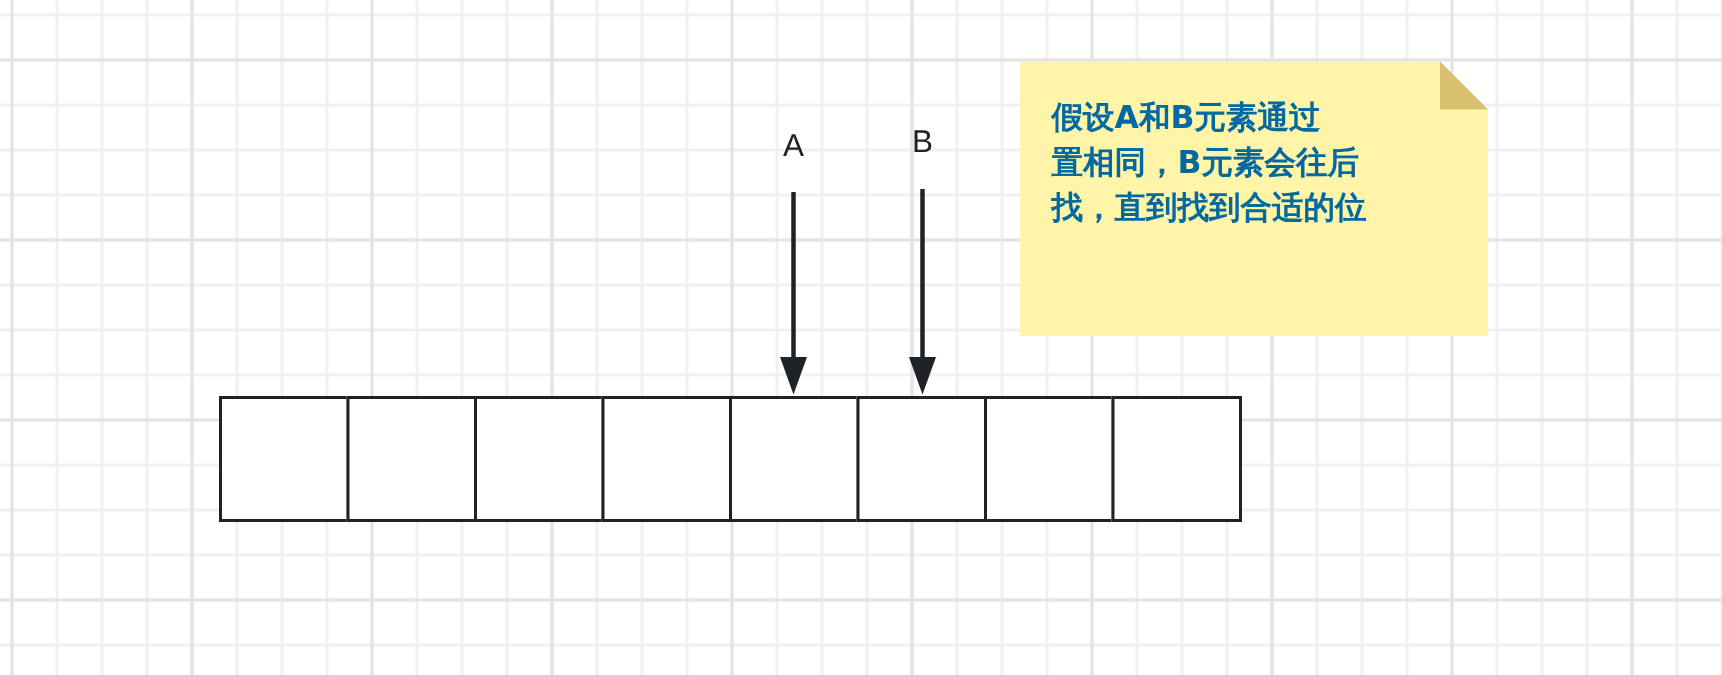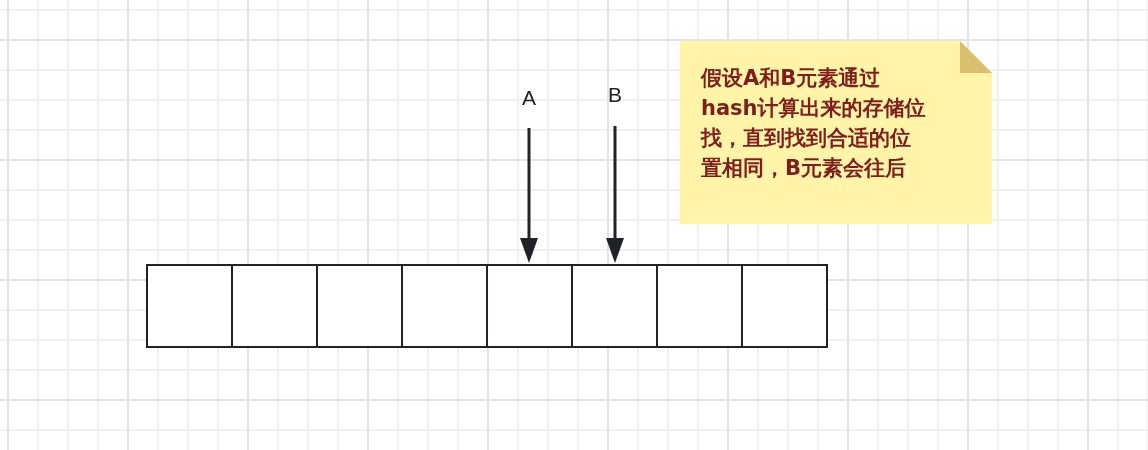--- a/index.html
+++ b/index.html
@@ -30,21 +30,21 @@
       line-height: 24px;
     }
     svg.arrows { position: absolute; left: 0; top: 0; }
     .note {
       position: absolute; left: 680px; top: 41px; width: 312px; height: 183px;
     }
     .note svg { position: absolute; left: 0; top: 0; }
     .note-text {
       position: absolute; left: 21px; top: 22px; width: 270px;
       font-family: "DejaVu Sans", "Liberation Sans", sans-serif;
-      font-size: 21px; font-weight: bold; line-height: 30px; color: #7f1d1d;
+      font-size: 21px; font-weight: bold; line-height: 30px; color: #0369a1;
       word-break: break-all;
     }
     .note-line { display: block; white-space: nowrap; }
   </style>
 </head>
 <body>
 
 <div class="canvas">
 
   <div class="array">
@@ -72,19 +72,18 @@
   <div class="arrow-label" style="left:509px; top:86px;">A</div>
   <div class="arrow-label" style="left:595px; top:83px;">B</div>
 
   <div class="note">
     <svg width="312" height="183">
       <polygon points="0,0 280,0 312,32 312,183 0,183" fill="#fff4a8"></polygon>
       <polygon points="280,0 312,32 280,32" fill="#d9c06f"></polygon>
     </svg>
     <div class="note-text">
       <span class="note-line">假设A和B元素通过</span>
-      <span class="note-line">hash计算出来的存储位</span>
+      <span class="note-line">置相同，B元素会往后</span>
       <span class="note-line">找，直到找到合适的位</span>
-      <span class="note-line">置相同，B元素会往后</span>
     </div>
   </div>
 
 </div>
 
 </body></html>

